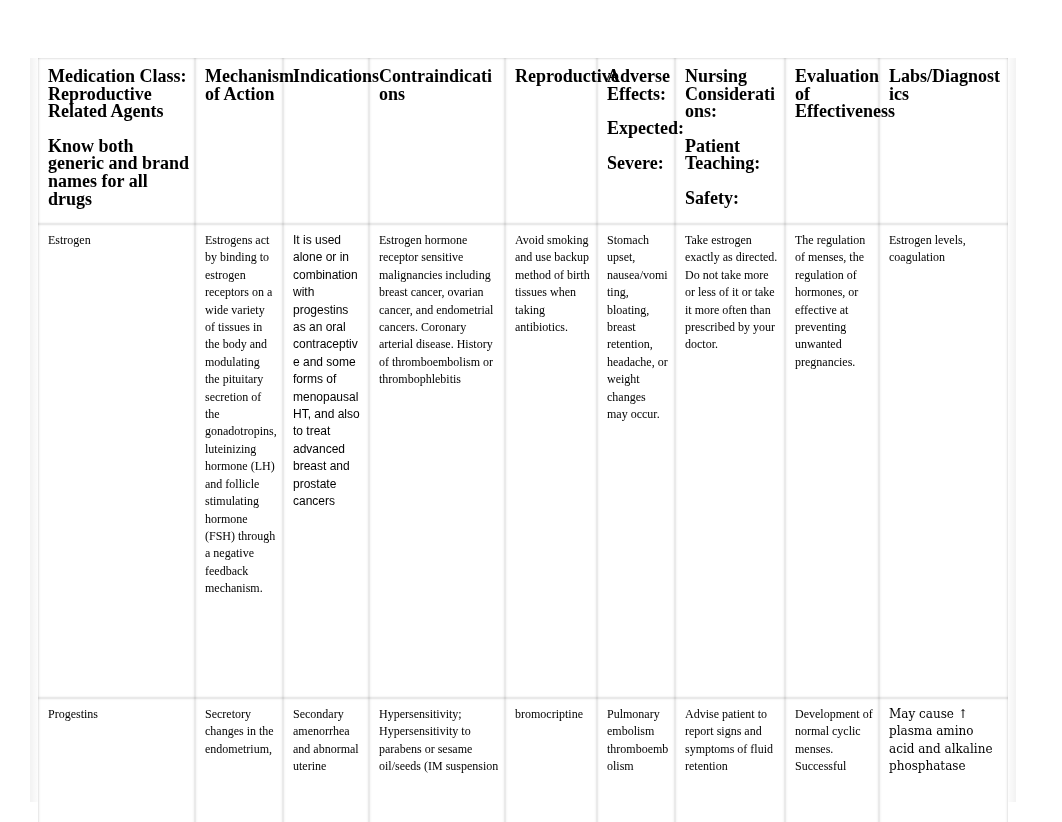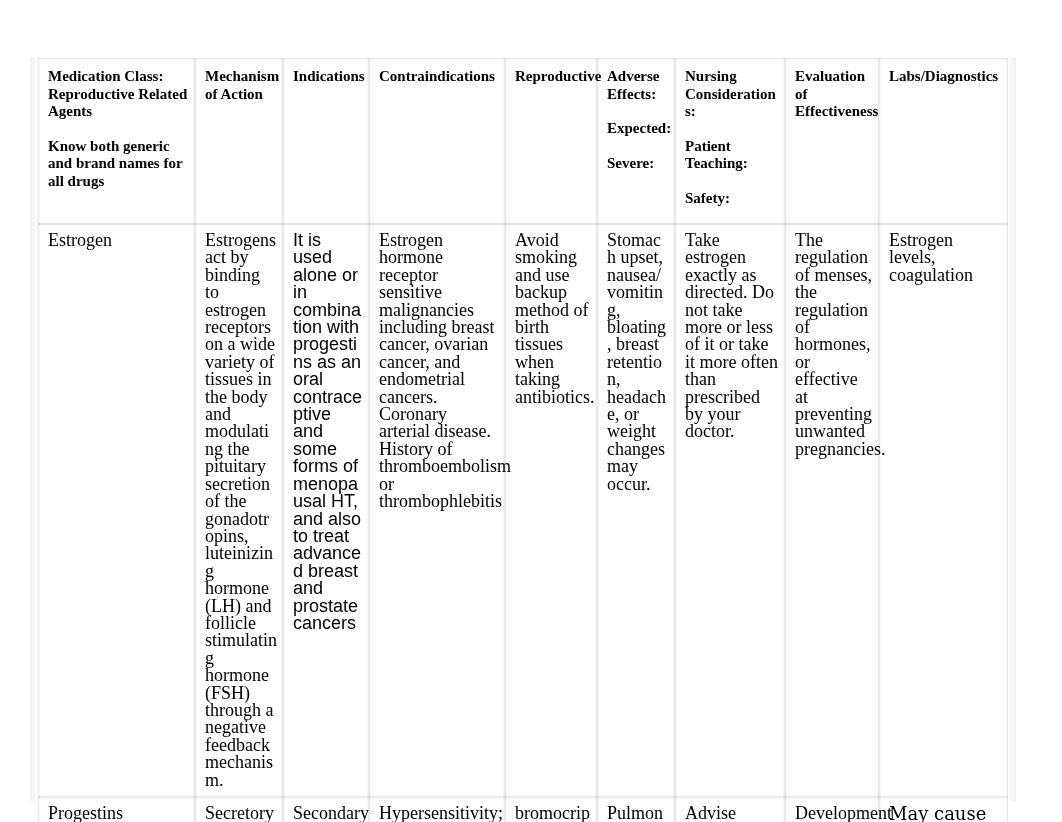--- a/index.html
+++ b/index.html
@@ -34,34 +34,34 @@
   table.med-table {
     border-collapse: collapse;
     width: 970px;
     table-layout: fixed;
     background: #ffffff;
   }
 
   table.med-table td {
     vertical-align: top;
     padding: 8px 6px 8px 10px;
-    font-size: 18px;
+    font-size: 12px;
     line-height: 17.4px;
     background: #ffffff;
     
     box-shadow:
       inset 2px 0 3px -2px rgba(0,0,0,0.22),
       inset -2px 0 3px -2px rgba(0,0,0,0.22),
       inset 0 2px 3px -2px rgba(0,0,0,0.20),
       inset 0 -2px 3px -2px rgba(0,0,0,0.20);
   }
 
   table.med-table thead td {
     font-weight: bold;
-    font-size: 15px;
+    font-size: 18px;
     line-height: 17.6px;
     padding-top: 10px;
     height: 148px;
   }
 
   
   col.c0 { width: 157px; }
   col.c1 { width: 88px;  }
   col.c2 { width: 86px;  }
   col.c3 { width: 136px; }

